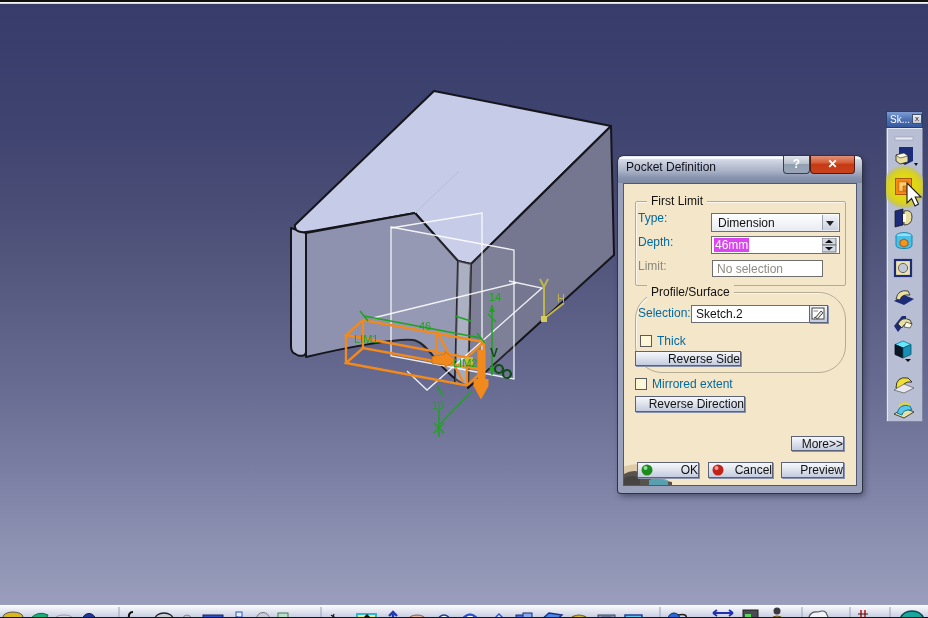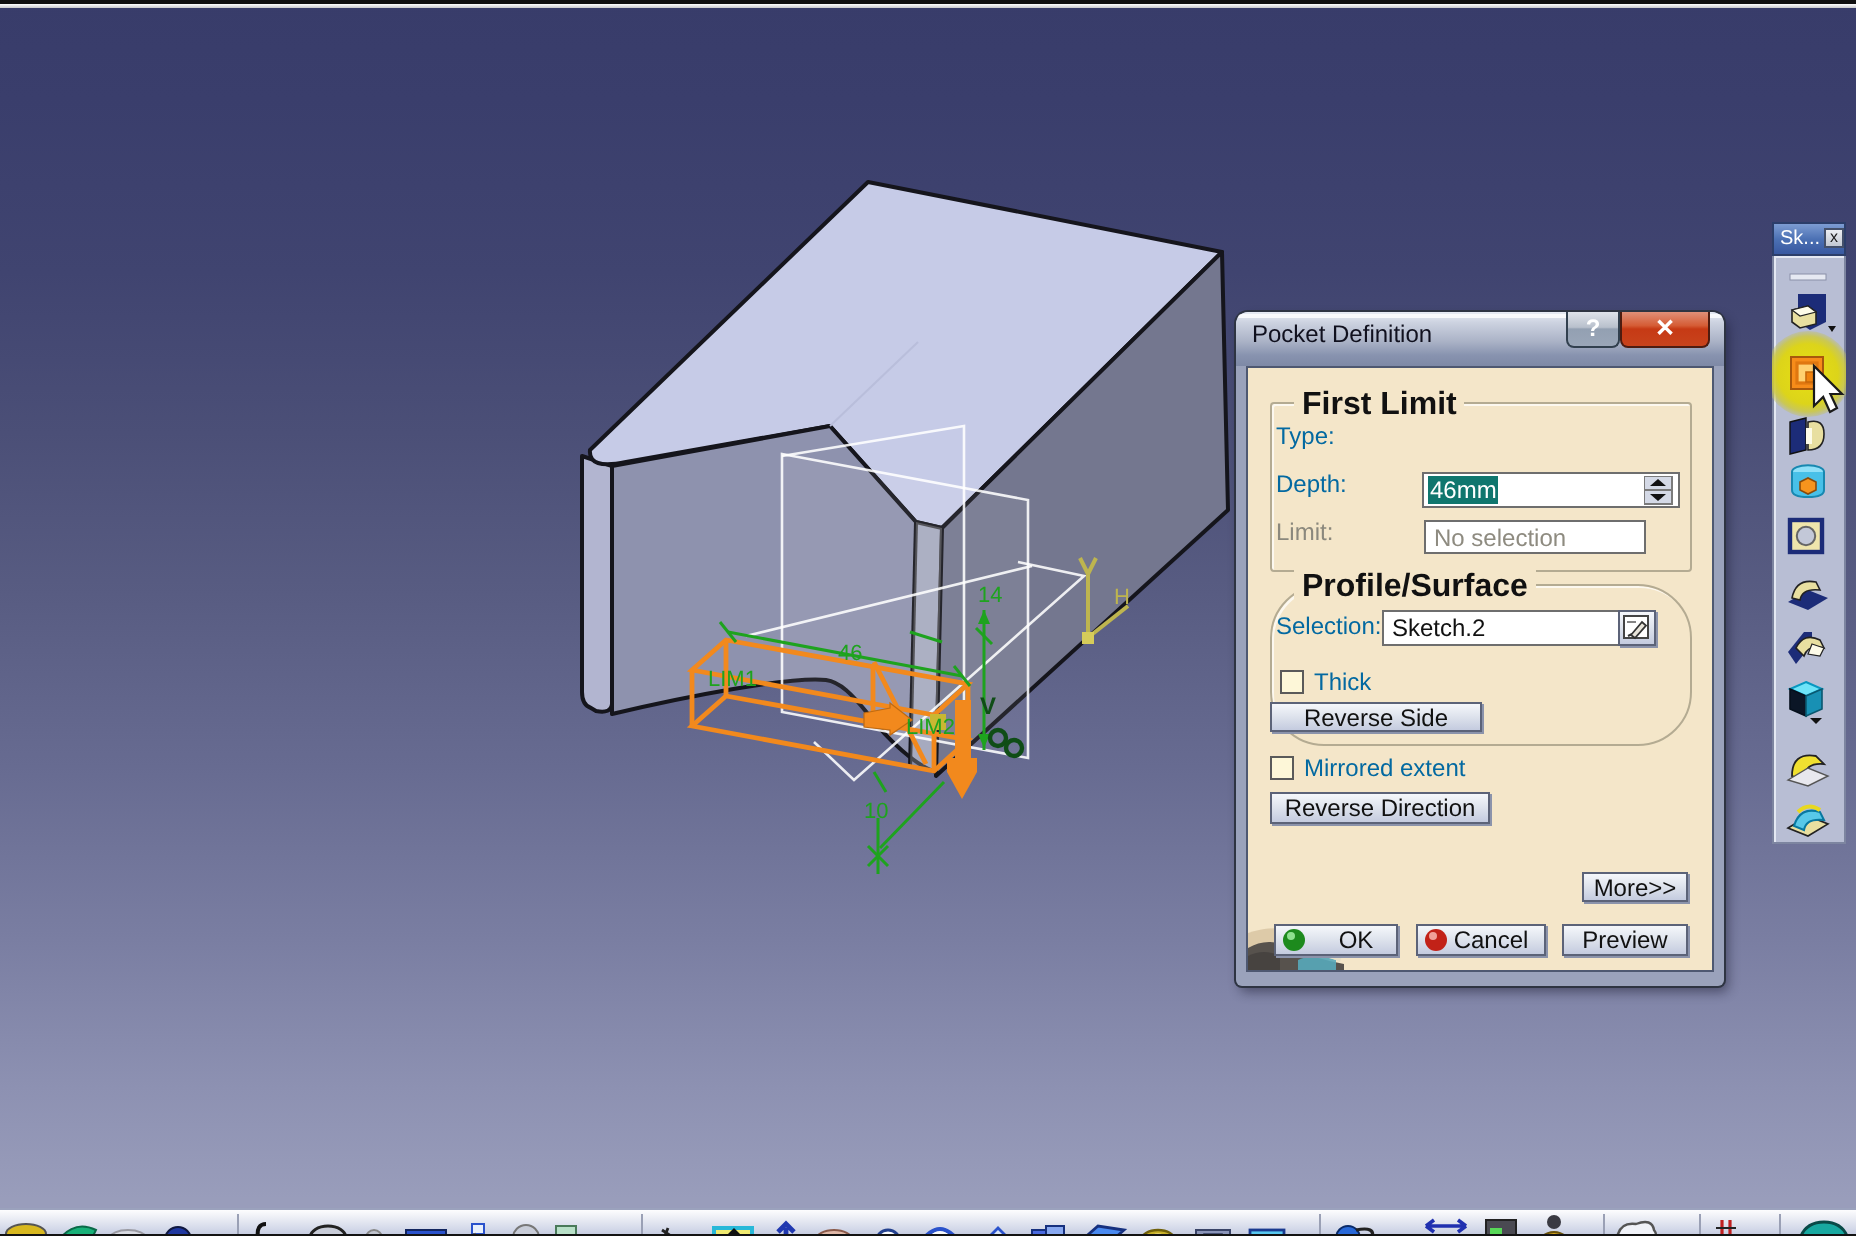--- a/index.html
+++ b/index.html
@@ -10,28 +10,28 @@
 #topwhite{position:absolute;left:0;top:2px;width:928px;height:2px;background:linear-gradient(180deg,#ffffff,#c9c9cc);}
 svg{position:absolute;left:0;top:0;}
 .dlg{position:absolute;left:618px;top:156px;width:244px;height:337px;background:#9aa2bb;border-radius:6px 6px 3px 3px;box-shadow:0 0 0 1px #2e3442, 2px 3px 6px rgba(10,10,30,.45);}
 .dlg .tbar{position:absolute;left:0;top:0;width:100%;height:27px;border-radius:6px 6px 0 0;background:linear-gradient(180deg,#e8ecf4 0%,#ccd2e0 20%,#aab2c6 55%,#8893af 80%,#7e89a6 100%);}
 .dlg .tbar:before{content:"";position:absolute;left:1px;top:1px;right:1px;height:2px;background:rgba(255,255,255,.8);border-radius:6px 6px 0 0;}
 .dlg .title{position:absolute;left:8px;top:4px;font-size:12px;color:#10101e;}
 .btnq{position:absolute;left:165px;top:0;width:27px;height:18px;border:1px solid #32404f;border-top:none;border-radius:0 0 4px 4px;background:linear-gradient(180deg,#dfe3ea 0%,#b8c0cc 45%,#93a0b2 50%,#9aa6b8 100%);color:#fff;font-size:12px;font-weight:bold;text-align:center;line-height:17px;box-sizing:border-box;}
 .btnx{position:absolute;left:192px;top:0;width:45px;height:18px;border:1px solid #4e1c10;border-top:none;border-radius:0 0 4px 4px;background:linear-gradient(180deg,#e09078 0%,#d55c35 40%,#c63a15 50%,#c8431c 100%);color:#fff;font-size:12px;font-weight:bold;text-align:center;line-height:16px;box-sizing:border-box;}
 .client{position:absolute;left:5px;top:27px;width:234px;height:303px;background:#f4e6c9;border:1px solid #4e5871;box-sizing:border-box;overflow:hidden;}
 .grp{position:absolute;border:1px solid #b4ab92;border-radius:2px;box-shadow:1px 1px 0 rgba(255,255,255,.7) inset;}
-.grp .glabel{position:absolute;left:11px;top:-8px;background:#f4e6c9;padding:0 4px;font-size:16px;color:#111;font-weight:bold;}
+.grp .glabel{position:absolute;left:11px;top:-8px;background:#f4e6c9;padding:0 4px;font-size:12px;color:#111;}
 .lbl{position:absolute;font-size:12px;color:#0369a1;white-space:nowrap;}
 .lbl.dis{color:#8b887d;}
 .field{position:absolute;background:#fff;border:1px solid #6e6e6e;box-sizing:border-box;font-size:12px;color:#111;}
 .combo{position:absolute;background:linear-gradient(180deg,#ffffff,#e8ebf2);border:1px solid #6e6e6e;box-sizing:border-box;font-size:12px;color:#111;}
 .combo .arr{position:absolute;right:1px;top:1px;bottom:1px;width:15px;background:linear-gradient(180deg,#f2f4f8,#ccd2e0);border-left:1px solid #9aa0ae;}
 .combo .arr:before{content:"";position:absolute;left:3px;top:6px;border:4px solid transparent;border-top:5px solid #222;}
-.cbtn{position:absolute;background:linear-gradient(180deg,#f5f7fb 0%,#dde2ec 50%,#c4cbdf 100%);border:1px solid #5c6378;box-shadow:1px 1px 0 #8b93ab;font-size:12px;color:#111;text-align:center;box-sizing:border-box;}
+.cbtn{position:absolute;background:linear-gradient(180deg,#f5f7fb 0%,#dde2ec 50%,#c4cbdf 100%);border:1px solid #5c6378;box-shadow:1px 1px 0 #8b93ab;font-size:12px;color:#111;text-align:right;box-sizing:border-box;}
 .chk{position:absolute;width:12px;height:12px;background:#fdf7d8;border:1px solid #5a5a5a;box-sizing:border-box;}
 .spin{position:absolute;right:2px;top:1px;width:15px;height:14px;}
 .palette{position:absolute;left:886px;top:111px;width:37px;height:314px;}
 .ptitle{position:absolute;left:0;top:0;width:100%;height:17px;background:linear-gradient(180deg,#7d9cd2 0%,#4c71b4 50%,#3858a0 100%);border:1px solid #2c3e6a;box-sizing:border-box;color:#fff;font-size:10px;line-height:15px;padding-left:3px;}
 .pclose{position:absolute;left:26px;top:3px;width:10px;height:10px;background:linear-gradient(180deg,#eceef2,#c2c8d2);border:1px solid #44506a;box-sizing:border-box;color:#1a1a1a;font-size:8px;line-height:8px;text-align:center;}
 .pbody{position:absolute;left:0;top:17px;width:100%;height:294px;background:#b8bed4;border:1px solid #7d85a0;border-top:none;box-shadow:inset 1px 1px 0 #e4e8f2;box-sizing:border-box;}
 .bbar{position:absolute;left:0;top:604px;width:928px;height:14px;background:linear-gradient(180deg,#fdfdfe 0%,#eceef5 30%,#d5daea 70%,#c3cadf 100%);border-top:1px solid #9ba2bd;box-sizing:border-box;}
 .bline{position:absolute;left:0;top:617px;width:928px;height:1px;background:#131313;}
 </style>
 </head>
@@ -117,23 +117,27 @@
 <div class="dlg">
   <div class="tbar"></div>
   <div class="title">Pocket Definition</div>
   <div class="btnq">?</div>
   <div class="btnx">✕</div>
   <div class="client">
     <div class="grp" style="left:11px;top:17px;width:209px;height:83px;">
       <div class="glabel">First Limit</div>
     </div>
     <div class="lbl" style="left:14px;top:27px;">Type:</div>
+    <div class="combo" style="left:87px;top:29px;width:129px;height:19px;">
+        <span style="position:absolute;left:6px;top:2px;">Dimension</span>
+        <span class="arr"></span>
+      </div>
     <div class="lbl" style="left:14px;top:51px;">Depth:</div>
     <div class="field" style="left:87px;top:52px;width:129px;height:18px;">
-      <span style="position:absolute;left:2px;top:1px;background:#0f766e;color:#fff;padding:0 1px;">46mm</span>
+      <span style="position:absolute;left:2px;top:1px;background:#d946ef;color:#fff;padding:0 1px;">46mm</span>
       <span class="spin">
         <svg width="15" height="15">
           <rect x="0" y="0" width="14" height="7" fill="#d4d9e6" stroke="#7a7a7a" stroke-width="1"></rect>
           <rect x="0" y="7" width="14" height="7" fill="#d4d9e6" stroke="#7a7a7a" stroke-width="1"></rect>
           <polygon points="3,5 11,5 7,1.5" fill="#111"></polygon>
           <polygon points="3,9 11,9 7,12.5" fill="#111"></polygon>
         </svg>
       </span>
     </div>
     <div class="lbl dis" style="left:14px;top:75px;">Limit:</div>

